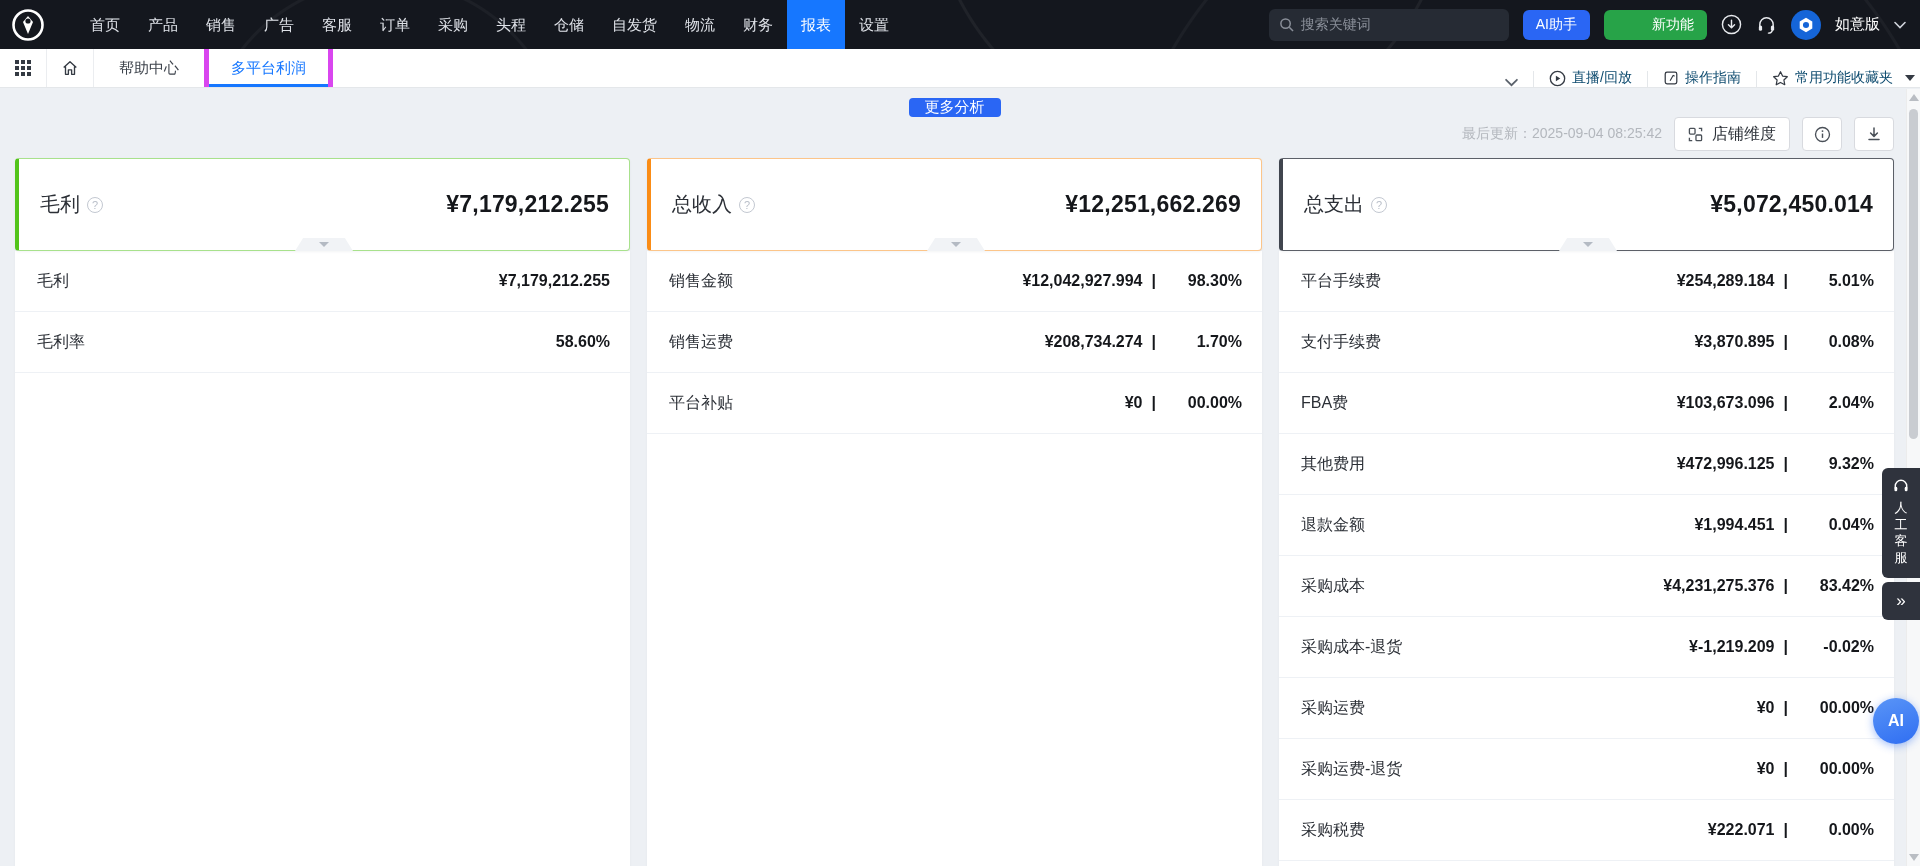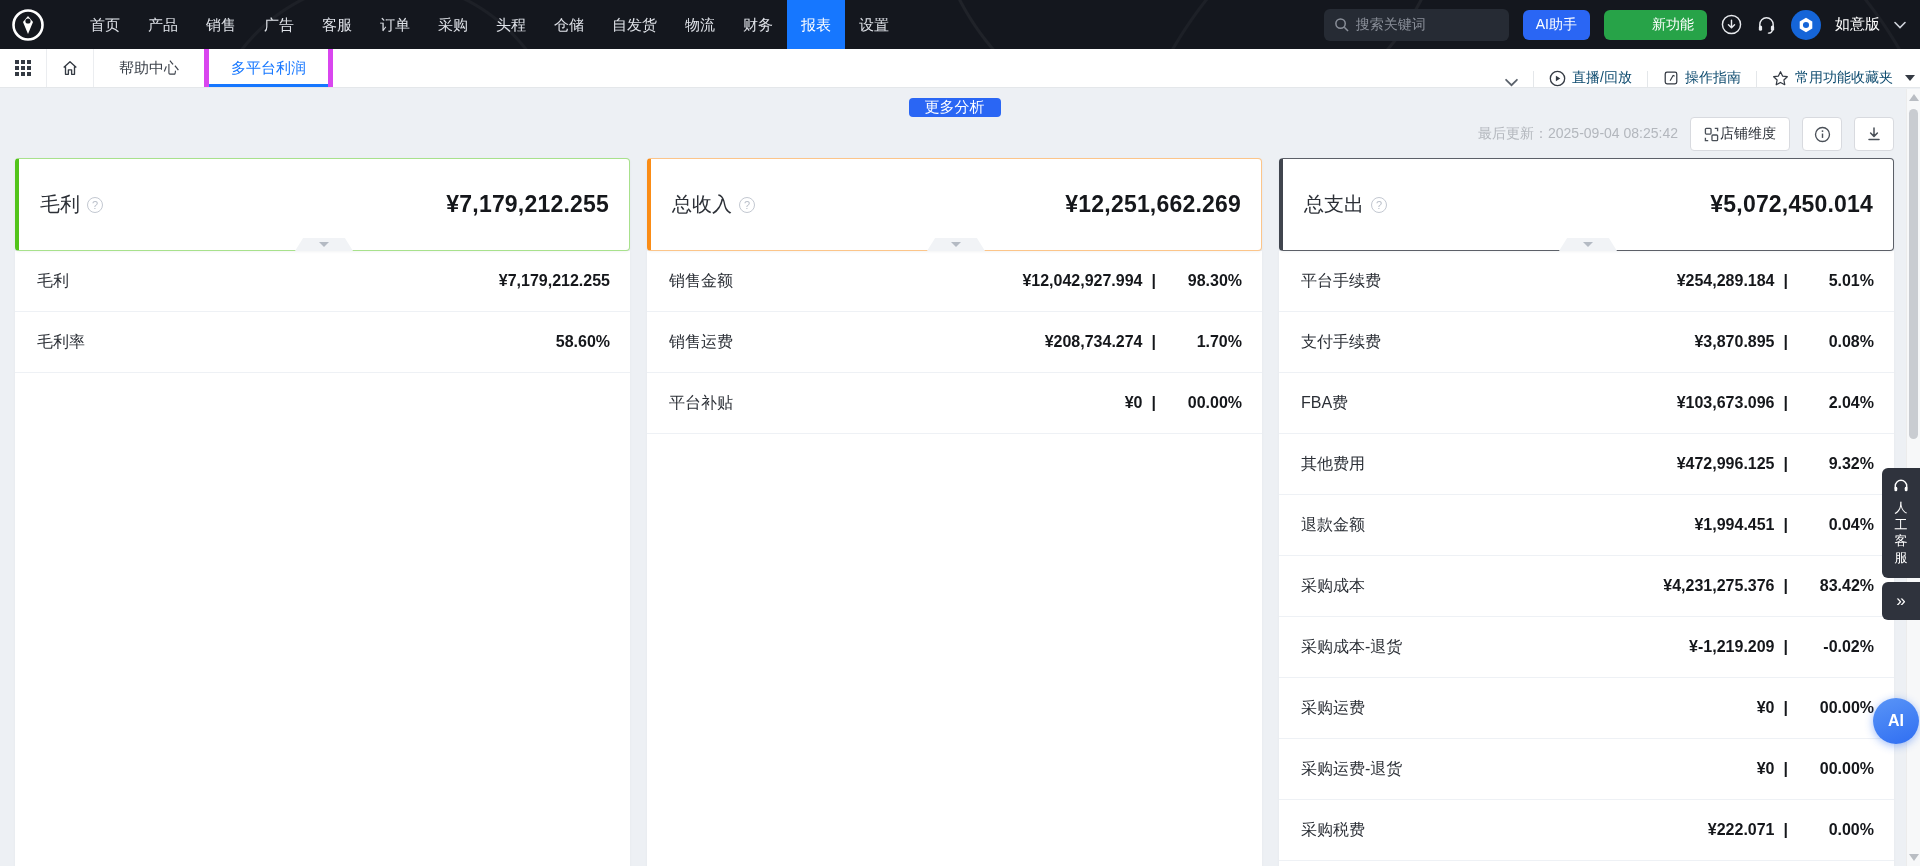--- a/index.html
+++ b/index.html
@@ -18,21 +18,21 @@
       radial-gradient(circle 180px at 20% 160px, transparent 178px, rgba(255,255,255,.04) 179px, rgba(255,255,255,.04) 181px, transparent 182px);
   }
   .logo { width:36px; height:36px; flex:0 0 auto; display:flex; align-items:center; justify-content:center; cursor:pointer; }
   .menu { display:flex; margin-left:30px; height:49px; }
   .nav-item {
     padding:0 14px; line-height:49px; font-size:15px; color:#dfe2e8; cursor:pointer; white-space:nowrap;
   }
   .nav-item.active { background:#1677ff; color:#fff; }
   .topnav-right { margin-left:auto; display:flex; align-items:center; gap:14px; }
   .search {
-    width:185px; height:32px; background:#262b34; border-radius:6px;
+    width:240px; height:32px; background:#262b34; border-radius:6px;
     display:flex; align-items:center; padding:0 10px; gap:7px; cursor:text;
   }
   .search .ph { color:#8a8f99; font-size:14px; }
   .tn-btn {
     height:30px; border:none; border-radius:6px; color:#fff; font-size:14px;
     padding:0 13px; cursor:pointer; font-family:inherit;
   }
   .tn-btn.blue { background:#2a66f4; }
   .tn-btn.green { background:#27a348;padding-left:48px; }
   .tn-ic { display:flex; align-items:center; color:#e8eaee; cursor:pointer; }
@@ -62,21 +62,21 @@
   
   .toolbar { margin:10px 26px 0 15px; display:flex; align-items:center; height:34px;flex-direction:column; }
   .btn-primary {
     height:34px; background:#2a66f4; color:#fff; border:none; border-radius:4px;
     padding:0 16px; font-size:15px; cursor:pointer; font-family:inherit;
   }
   .toolbar-right { margin-left:auto; display:flex; align-items:center; gap:12px; }
   .update-text { color:#b3b7bd; font-size:14px; }
   .btn-outline {
     height:34px; background:#fff; border:1px solid #d8dadf; border-radius:4px;
-    display:flex; align-items:center; gap:1px; padding:0 13px; font-size:14px; color:#2c3138;
+    display:flex; align-items:center; gap:9px; padding:0 13px; font-size:16px; color:#2c3138;
     cursor:pointer; font-family:inherit;
   }
   .btn-sq { width:40px; justify-content:center; padding:0; color:#4a5058; }
   
   .cards { margin:26px 26px 0 15px; display:flex; gap:17px; height:708px; }
   .card { flex:1; min-width:0; display:flex; flex-direction:column; }
   .card-header {
     height:93px; background:#fff; position:relative; flex:0 0 auto;
     border:1px solid var(--bcol); border-left:4px solid var(--acc); border-radius:4px;
     display:flex; align-items:center; padding:0 20px 0 21px;

